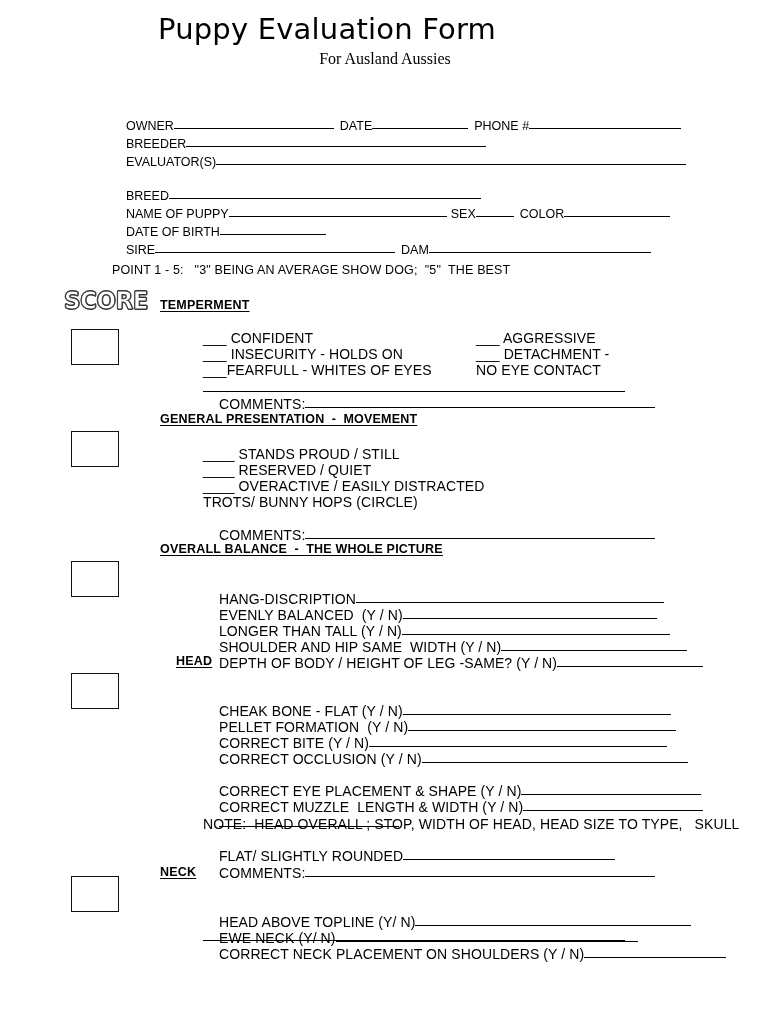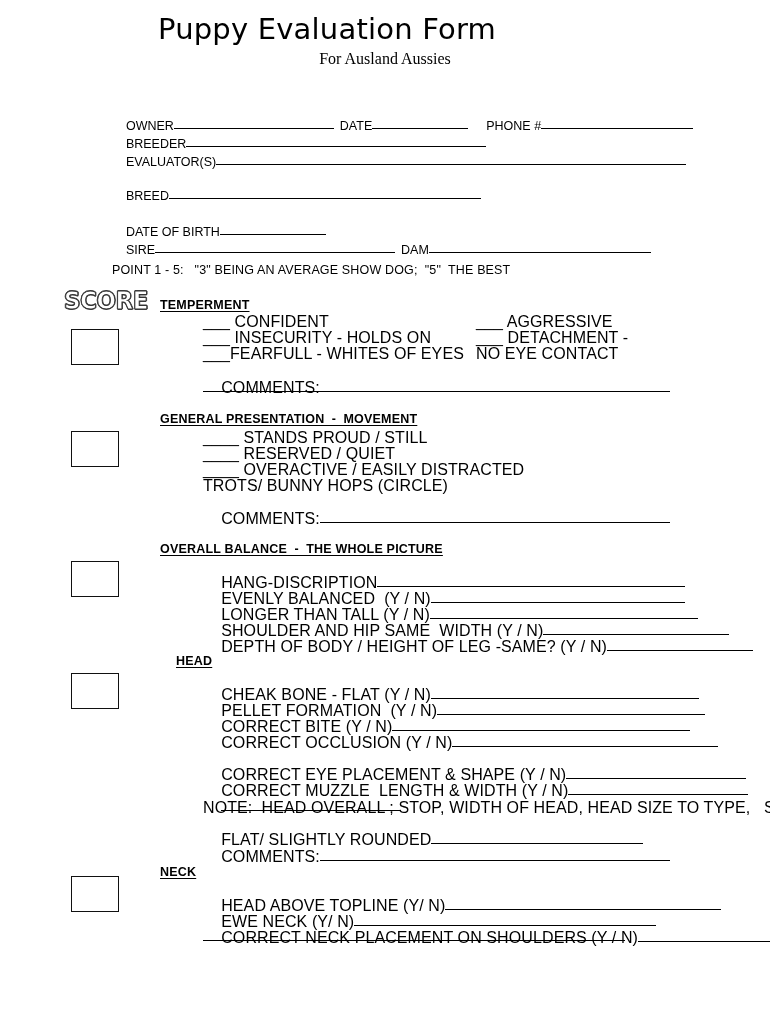--- a/index.html
+++ b/index.html
@@ -113,53 +113,57 @@
     font-size: 12.5px;
     font-weight: 700;
     text-decoration: underline;
     text-underline-offset: 2px;
     white-space: pre;
     letter-spacing: 0.2px;
   }
   .sec-line {
     position: absolute;
     left: 203px;
-    font-size: 16px;
+    font-size: 14px;
     white-space: pre;
     letter-spacing: 0.1px;
     line-height: 16px;
+    margin-top: 16px;
   }
   .sec-line.col2 {
     left: 476px;
   }
 </style>
 </head>
 <body>
 
 <div class="page">
 
   <div class="title">Puppy Evaluation Form</div>
   <div class="subtitle">For Ausland Aussies</div>
 
   <div class="hdr-row" style="top:100px;">
-    <span>OWNER</span><span class="rule" style="width:160px;"></span><span style="margin-left:6px;">DATE</span><span class="rule" style="width:96px;"></span><span style="margin-left:18px;">PHONE #</span><span class="rule" style="width:152px;"></span>
+    <span>OWNER</span><span class="rule" style="width:160px;"></span><span style="margin-left:6px;">DATE</span><span class="rule" style="width:96px;"></span><span style="margin-left:6px;">PHONE #</span><span class="rule" style="width:152px;"></span>
   </div>
 
   <div class="hdr-row" style="top:136px;">
     <span>EVALUATOR(S)</span><span class="rule" style="width:470px;"></span>
   </div>
 
   <div class="hdr-row" style="top:118px;">
     <span>BREEDER</span><span class="rule" style="width:300px;"></span>
   </div>
 
   <div class="hdr-row" style="top:170px;">
     <span>BREED</span><span class="rule" style="width:312px;"></span>
   </div>
 
+  <div class="hdr-row" style="top:188px;">
+    <span>NAME OF PUPPY</span><span class="rule" style="width:218px;"></span><span style="margin-left:4px;">SEX</span><span class="rule" style="width:38px;"></span><span style="margin-left:6px;">COLOR</span><span class="rule" style="width:106px;"></span>
+  </div>
 
   <div class="hdr-row" style="top:206px;">
     <span>DATE OF BIRTH</span><span class="rule" style="width:106px;"></span>
   </div>
 
   <div class="hdr-row" style="top:224px;">
     <span>SIRE</span><span class="rule" style="width:240px;"></span><span style="margin-left:6px;">DAM</span><span class="rule" style="width:222px;"></span>
   </div>
 
   <div class="ftext" style="left:112px; top:262px;">POINT 1 - 5:   "3" BEING AN AVERAGE SHOW DOG;  "5"  THE BEST</div>

